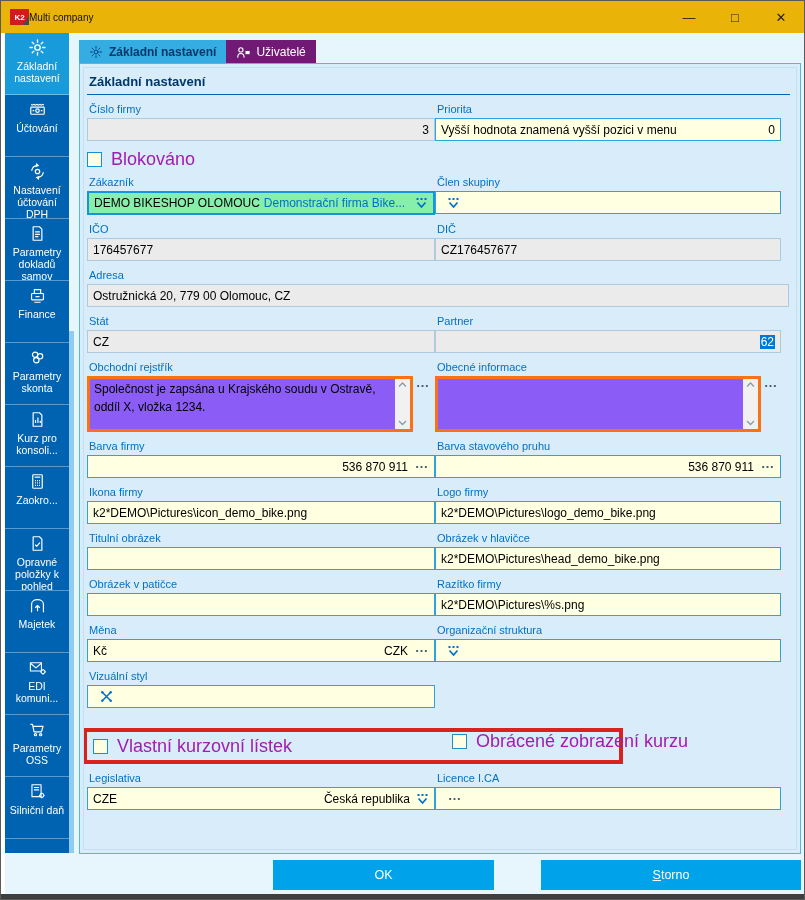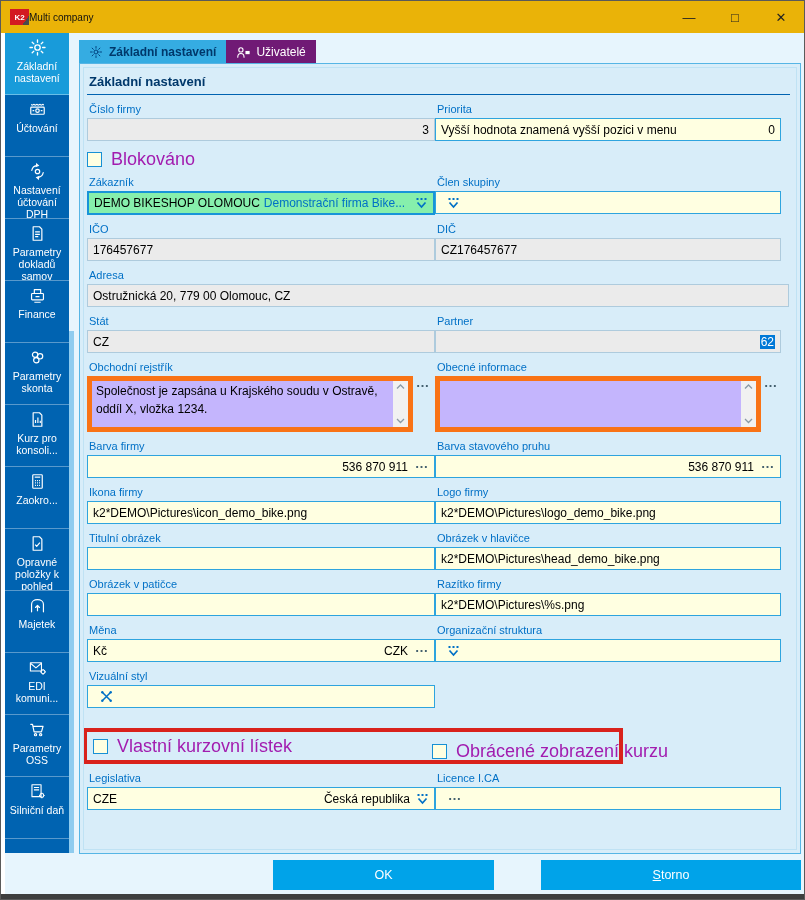--- a/index.html
+++ b/index.html
@@ -49,35 +49,35 @@
   .field.gray{background:#EBEBEB;border-color:#AECBDD}
   .field.white{background:#86efac;border:2px solid #1894D8;height:24px}
   .right{margin-left:auto}
   .sel{background:#0078D7;color:#fff;padding:0 1px}
   .sub{color:#0070C6;white-space:nowrap;overflow:hidden;margin-left:4px;flex:1 1 auto;min-width:0}
   .combo{margin-left:6px;flex:0 0 auto;display:flex;align-items:center}
   .dots{margin-left:7px;color:#44606F;font-weight:bold;font-size:13px;letter-spacing:1px;flex:0 0 auto}
 
   
   .ta-wrap{display:flex}
-  .ta{width:326px;height:56px;background:#c4b5fd;border:5px solid #f97316;display:flex}
+  .ta{width:326px;height:56px;background:#8b5cf6;border:3px solid #f97316;display:flex}
   .ta-text{flex:1;font-size:12px;line-height:18px;padding:1px 4px;color:#000}
   .ta-scroll{width:15px;background:#F1F1F1;display:flex;flex-direction:column;justify-content:space-between;align-items:center;padding:3px 0}
   .ta-dots{width:20px;text-align:center;color:#44606F;font-weight:bold;font-size:13px;letter-spacing:1px;padding-top:2px}
 
   
   .cb-row{display:flex;align-items:center;margin-top:9px;height:18px}
   .cb{width:15px;height:15px;background:#FFFFE1;border:1px solid #1790D5;margin-right:9px;flex:0 0 auto}
   .cb-lbl{font-size:18px;color:#a21caf;white-space:nowrap}
 
   
   .red-row{position:relative;margin:20px 0 0 -4px;width:540px;height:36px;border:4px solid #D9221C;
            display:flex;align-items:center;padding-left:6px;background:transparent}
   .red-row .cb-row{margin-top:0}
-  .red-row .g2{position:absolute;left:345px;top:0;bottom:0;display:flex;align-items:flex-end}
+  .red-row .g2{position:absolute;left:365px;top:0;bottom:0;display:flex;align-items:flex-start}
 
   
   .btn{position:absolute;height:30px;background:#00A3E9;color:#fff;font-size:12.5px;display:flex;
        align-items:center;justify-content:center;cursor:default;z-index:4}
   .btn-ok{left:272px;top:859px;width:221px}
   .btn-storno{left:540px;top:859px;width:260px}
   .u{text-decoration:underline}
   .bottom-strip{position:absolute;left:0;right:0;bottom:0;height:5px;background:#3E3E3E;z-index:6}
 </style>
 </head>

